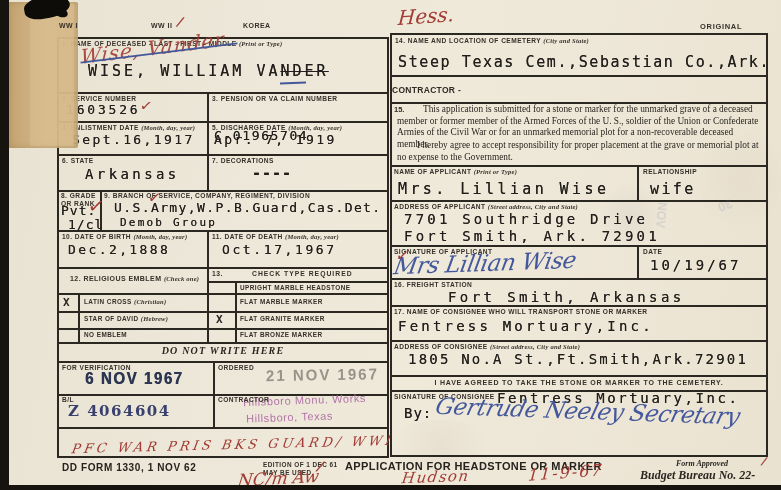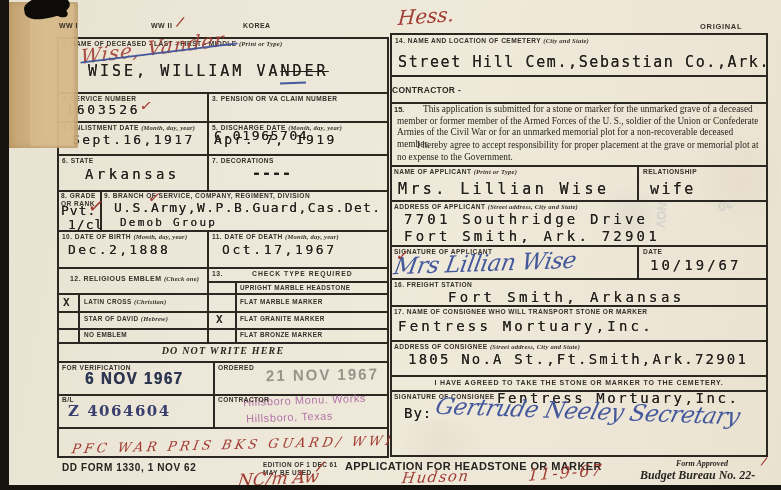--- a/index.html
+++ b/index.html
@@ -170,21 +170,21 @@
   <div class="abs hl" style="left:390px;top:305px;width:378px;"></div>
   <div class="abs hl" style="left:390px;top:340px;width:378px;"></div>
   <div class="abs hl" style="left:390px;top:375px;width:378px;"></div>
   <div class="abs hl" style="left:390px;top:390px;width:378px;"></div>
   <div class="abs vl" style="left:637px;top:165px;height:35px;"></div>
   <div class="abs vl" style="left:637px;top:245px;height:33px;"></div>
 
   <div class="abs lbl" style="left:395px;top:37px;">
     <span>14. NAME AND LOCATION OF CEMETERY</span> <span class="it">(City and State)</span>
   </div>
-  <div class="abs tw" style="left:398px;top:53px;font-size:15px;letter-spacing:1.6px;">Street Hill Cem.,Sebastian Co.,Ark.</div>
+  <div class="abs tw" style="left:398px;top:53px;font-size:15px;letter-spacing:1.6px;">Steep Texas Cem.,Sebastian Co.,Ark.</div>
 
   <div class="abs" style="left:392px;top:85px;font:700 8.5px 'Liberation Sans',sans-serif;letter-spacing:.3px;color:#2e2a24;">CONTRACTOR -</div>
 
   <div class="abs" style="left:394px;top:105px;font:700 7.5px 'Liberation Sans',sans-serif;color:#2e2a24;">15.</div>
   <div class="abs ser" style="left:397px;top:104px;width:366px;font-size:9.3px;line-height:1.26;text-indent:26px;">This application is submitted for a stone or marker for the unmarked grave of a deceased member or former member of the Armed Forces of the U. S., soldier of the Union or Confederate Armies of the Civil War or for an unmarked memorial plot for a non-recoverable deceased member.</div>
   <div class="abs ser" style="left:397px;top:140px;width:366px;font-size:9.3px;line-height:1.26;text-indent:20px;">I hereby agree to accept responsibility for proper placement at the grave or memorial plot at no expense to the Government.</div>
 
   <div class="abs lbl" style="left:394px;top:168px;">
     <span>NAME OF APPLICANT</span> <span class="it">(Print or Type)</span>
   </div>

